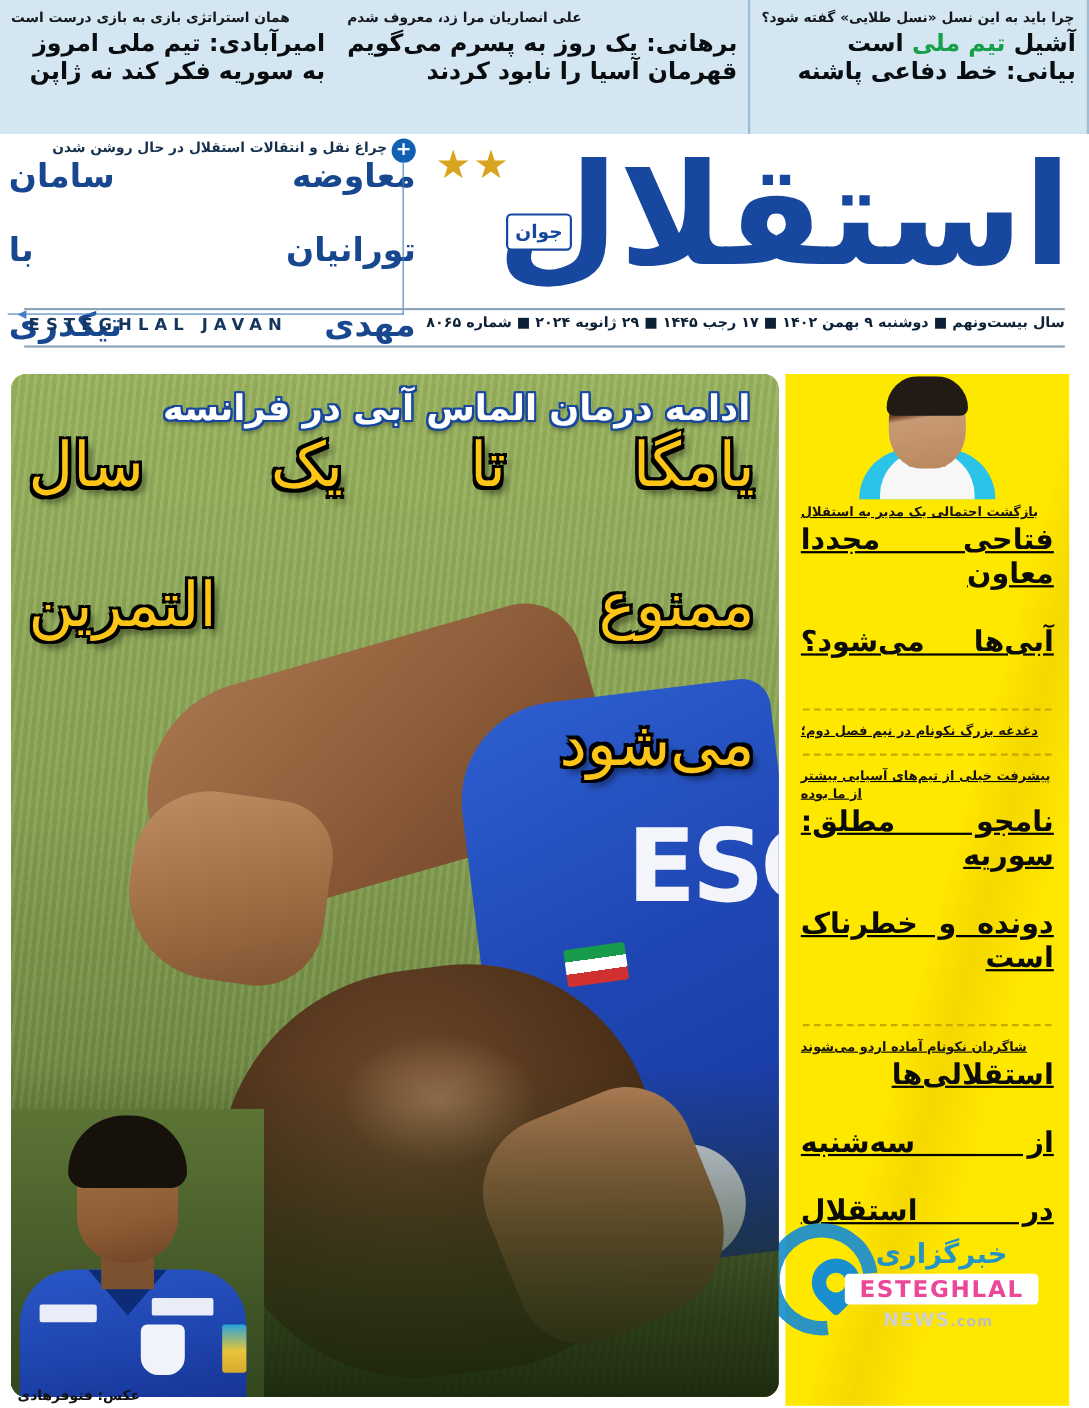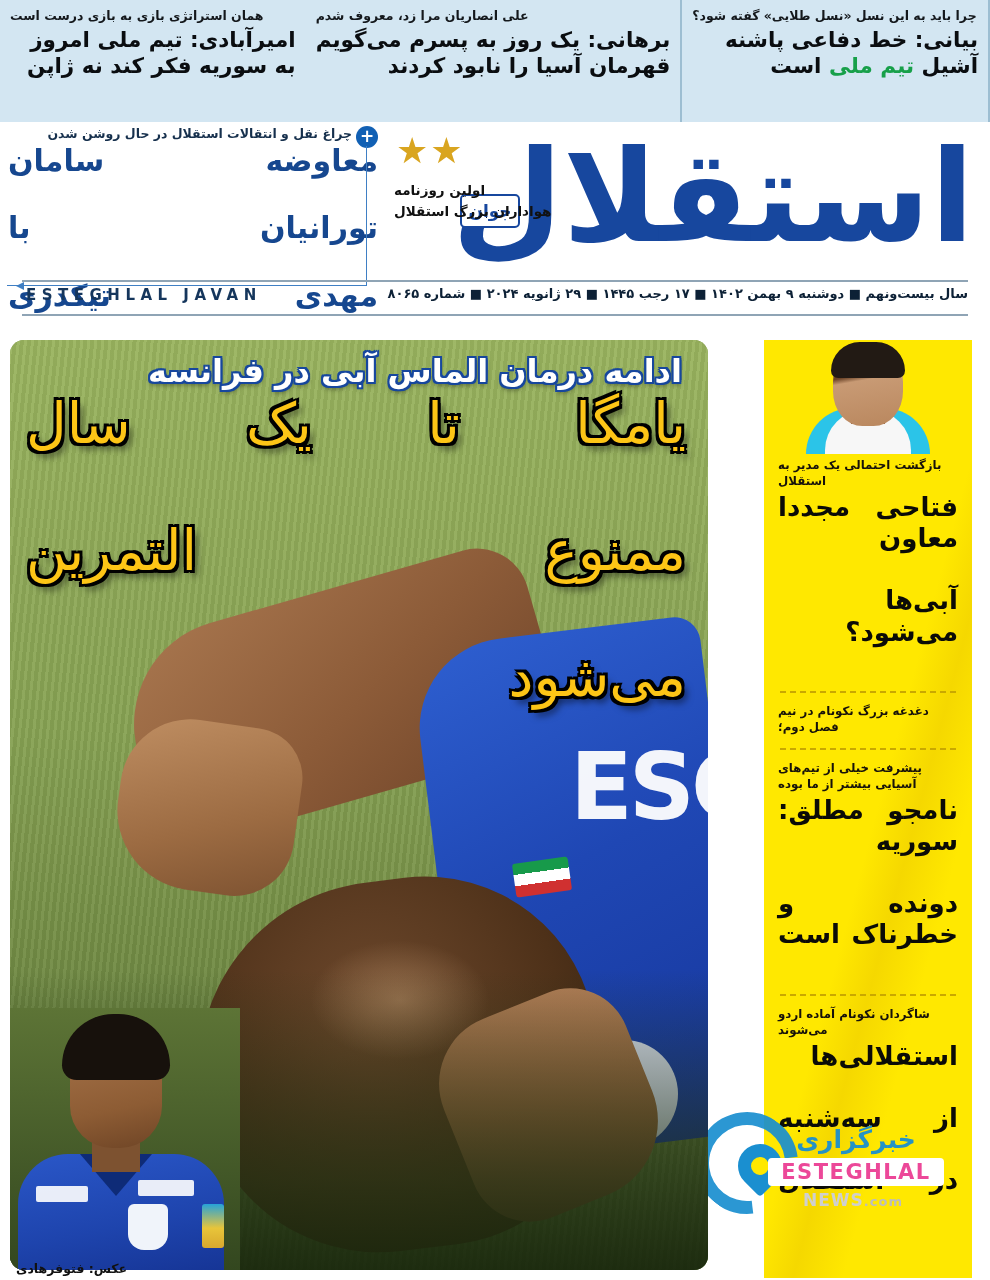--- a/index.html
+++ b/index.html
@@ -114,23 +114,24 @@
     color:#15365c; letter-spacing:5.5px; direction:ltr;
   }
 
   
   .content{
     position:absolute; left:0; top:337px; width:990px; height:943px;
   }
 
   
   .sidebar{
-    position:absolute; right:18px; top:3px; width:208px; height:938px;
+    position:absolute; right:18px; top:3px; width:258px; height:938px;
     background:linear-gradient(105deg,#ffe800 0%,#ffe800 52%,#f5d800 61%,#ffe800 72%,#ffe800 100%);
     padding:0 12px;
+    text-decoration:underline;
   }
   .side-photo{
     position:absolute; left:50%; transform:translateX(-50%); top:2px;
     width:124px; height:112px; overflow:hidden;
   }
   .side-photo .head{
     position:absolute; left:50%; transform:translateX(-50%); top:2px;
     width:70px; height:82px; border-radius:46% 46% 42% 42%;
     background:linear-gradient(170deg,#8a5c3c 0%,#6d4529 38%,#c89a74 44%,#b9875e 100%);
   }
@@ -355,22 +356,22 @@
     <div class="teaser-kicker">علی انصاریان مرا زد، معروف شدم</div>
     <div class="teaser-title">
       <div>برهانی: یک روز به پسرم می‌گویم</div>
       <div>قهرمان آسیا را نابود کردند</div>
     </div>
   </div>
 
   <div class="teaser-col col-left">
     <div class="teaser-kicker">چرا باید به این نسل «نسل طلایی» گفته شود؟</div>
     <div class="teaser-title">
+      <div><span>آشیل </span><span class="hl-green">تیم ملی</span><span> است</span></div>
       <div>بیانی: خط دفاعی پاشنه</div>
-      <div><span>آشیل </span><span class="hl-green">تیم ملی</span><span> است</span></div>
     </div>
   </div>
 
 </div>
 
 <div class="masthead">
 
   <div class="promo">
     <div class="plus-badge">+</div>
     <div class="promo-bracket"></div>
@@ -380,24 +381,20 @@
       <span>معاوضه سامان</span>
       <span>تورانیان با</span>
       <span>مهدی تیکدری</span>
     </div>
   </div>
 
   <div class="logo-wrap">
     <div class="logo-word">استقلال</div>
     <div class="logo-javan">جوان</div>
     <div class="stars">★★</div>
-    <div class="logo-sub">
-      <div>اولین روزنامه</div>
-      <div>هواداران بزرگ استقلال</div>
-    </div>
   </div>
 
   <div class="date-strip">
     <div class="date-rule"></div>
     <div class="date-fa">سال بیست‌ونهم ■ دوشنبه ۹ بهمن ۱۴۰۲ ■ ۱۷ رجب ۱۴۴۵ ■ ۲۹ ژانویه ۲۰۲۴ ■ شماره ۸۰۶۵</div>
     <div class="date-latin">ESTEGHLAL JAVAN</div>
     <div class="date-rule bottom"></div>
   </div>
 
 </div>

